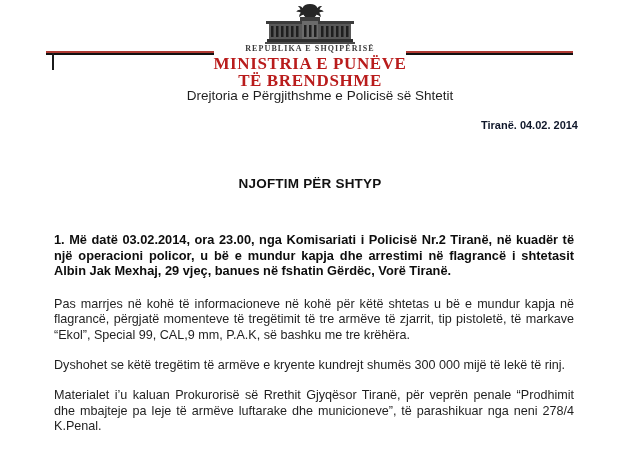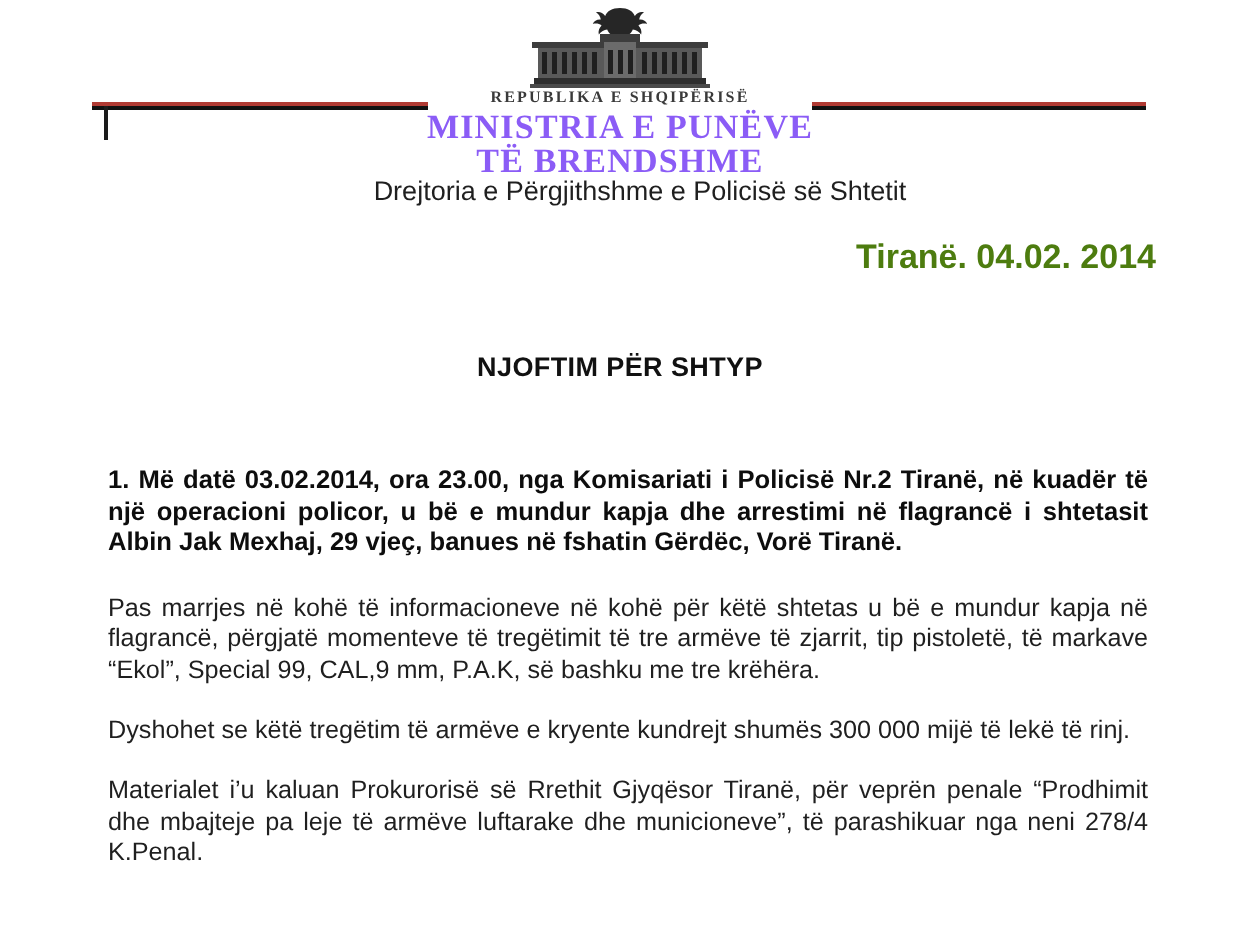--- a/index.html
+++ b/index.html
@@ -78,21 +78,21 @@
     color: #3a3a3a;
   }
   .ministry-line1, .ministry-line2 {
     position: absolute;
     left: 0; right: 0;
     text-align: center;
     font-family: "Liberation Serif", serif;
     font-weight: bold;
     font-size: 17px;
     letter-spacing: 0.6px;
-    color: #8b5cf6;
+    color: #b91c1c;
   }
   .ministry-line1 { top: 54px; }
   .ministry-line2 { top: 71px; }
 
   .dept-line1, .dept-line2 {
     position: absolute;
     left: 0; right: 0;
     text-align: center;
     font-family: "Liberation Sans", sans-serif;
     font-size: 13.5px;
@@ -101,22 +101,22 @@
   .dept-line1 { top: 88px; padding-left: 20px; }
   .dept-line2 { top: 104px; }
 
   
   .date-line {
     position: absolute;
     top: 119px;
     right: 42px;
     font-family: "Liberation Sans", sans-serif;
     font-weight: bold;
-    font-size: 17px;
-    color: #4d7c0f;
+    font-size: 11px;
+    color: #0f172a;
   }
 
   
   .press-heading {
     position: absolute;
     top: 176px;
     left: 0; right: 0;
     text-align: center;
     font-family: "Liberation Sans", sans-serif;
     font-weight: bold;

